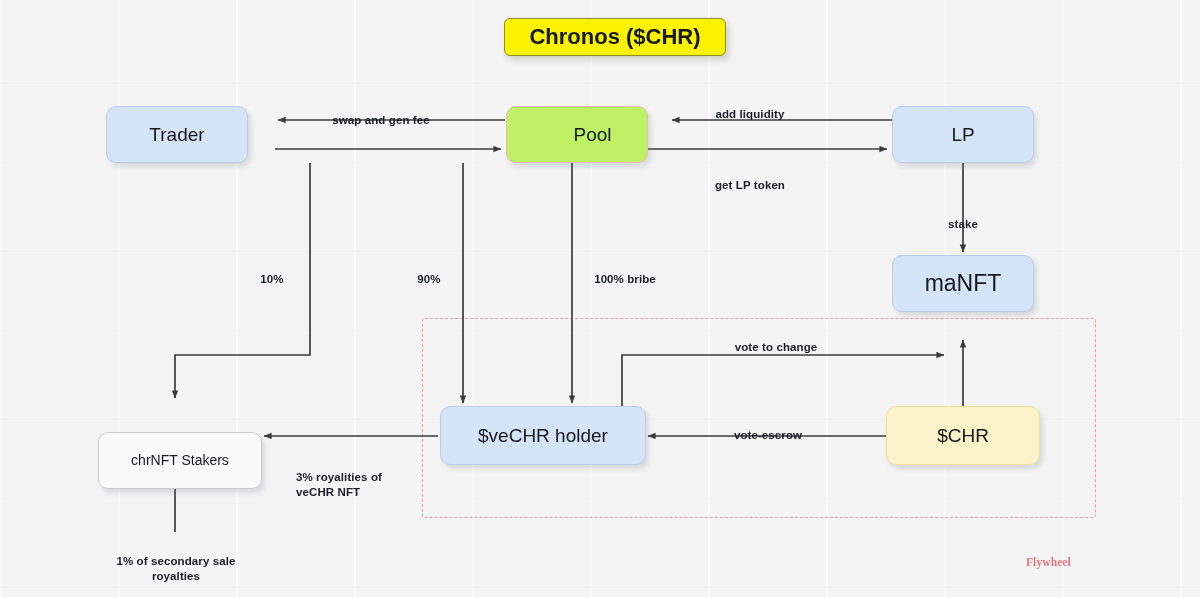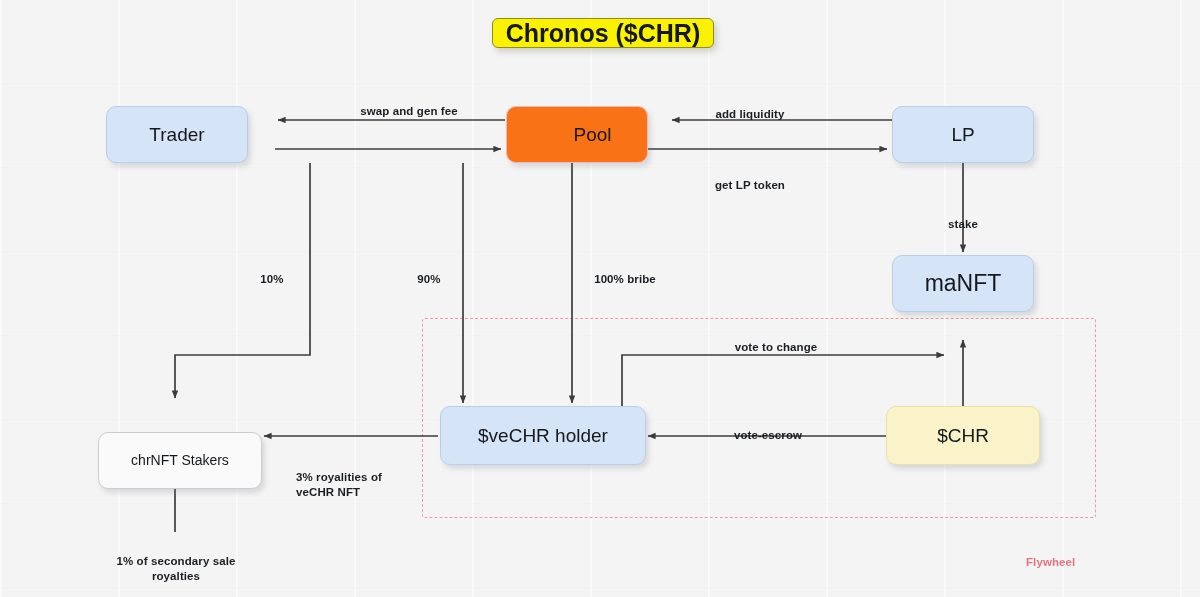--- a/index.html
+++ b/index.html
@@ -38,21 +38,21 @@
     display: flex;
     align-items: center;
     justify-content: center;
     border-radius: 10px;
     text-align: center;
     line-height: 1.15;
     color: #15181c;
     box-shadow: 3px 4px 5px rgba(120,125,135,0.22);
   }
   .node.blue   { background: #d6e4f7; border: 1px solid #b9cfe9; }
-  .node.pink   { background: #f97316; border: 1px solid #eeb9b9; padding-left: 31px; }
+  .node.pink   { background: #bef264; border: 1px solid #eeb9b9; padding-left: 31px; }
   .node.yellow { background: #faf2c8; border: 1px solid #ece0a4; }
   .node.gold   { background: #fbf200; border: 1px solid #8d8b2a; border-radius: 6px; box-shadow: 3px 4px 6px rgba(120,120,90,0.28); }
   .node.plain  { background: #fafafa; border: 1px solid #cdcdcd; }
   .lbl {
     position: absolute;
     font-size: 11.5px;
     font-weight: bold;
     color: #1b1e22;
     letter-spacing: 0.1px;
     line-height: 1.35;
@@ -108,21 +108,21 @@
       <path d="M963,410 L963,340"></path>
 
       <path d="M886,436 L648,436"></path>
 
       <path d="M438,436 L264,436"></path>
 
       <path d="M175,532 L175,470"></path>
     </g>
   </svg>
 
-  <div class="node gold" style="left:492px; top:18px; width:222px; height:30px; font-size:25px; font-weight:bold;">
+  <div class="node gold" style="left:504px; top:18px; width:222px; height:38px; font-size:22px; font-weight:bold;">
     <span>Chronos ($CHR)</span>
   </div>
 
   <div class="node blue" style="left:106px; top:106px; width:142px; height:57px; font-size:19px;">
     <span>Trader</span>
   </div>
 
   <div class="node pink" style="left:506px; top:106px; width:142px; height:57px; font-size:19px;">
     <span>Pool</span>
   </div>
@@ -140,21 +140,21 @@
   </div>
 
   <div class="node yellow" style="left:886px; top:406px; width:154px; height:59px; font-size:19px;">
     <span>$CHR</span>
   </div>
 
   <div class="node plain" style="left:98px; top:408px; width:164px; height:57px; font-size:14px;margin-top:24px;">
     <span>chrNFT Stakers</span>
   </div>
 
-  <div class="lbl center" style="left:381px; top:88px;margin-left:28px;">
+  <div class="lbl center" style="left:381px; top:97px;">
     <span>swap and gen fee</span>
   </div>
 
   <div class="lbl center" style="left:750px; top:91px;">
     <span>add liquidity</span>
   </div>
 
   <div class="lbl center" style="left:750px; top:162px;">
     <span>get LP token</span>
   </div>
@@ -187,17 +187,17 @@
   <div class="lbl" style="left:296px; top:454px;">
     <span>3% royalities of
 veCHR NFT</span>
   </div>
 
   <div class="lbl center" style="left:176px; top:538px; text-align:center;">
     <span>1% of secondary sale
 royalties</span>
   </div>
 
-  <div class="lbl flywheel" style="left:1026px; top:539px;">
+  <div class="lbl flywheel" style="left:1026px; top:539px;font-family:Liberation Serif, serif;">
     <span>Flywheel</span>
   </div>
 
 </div>
 
 </body></html>

